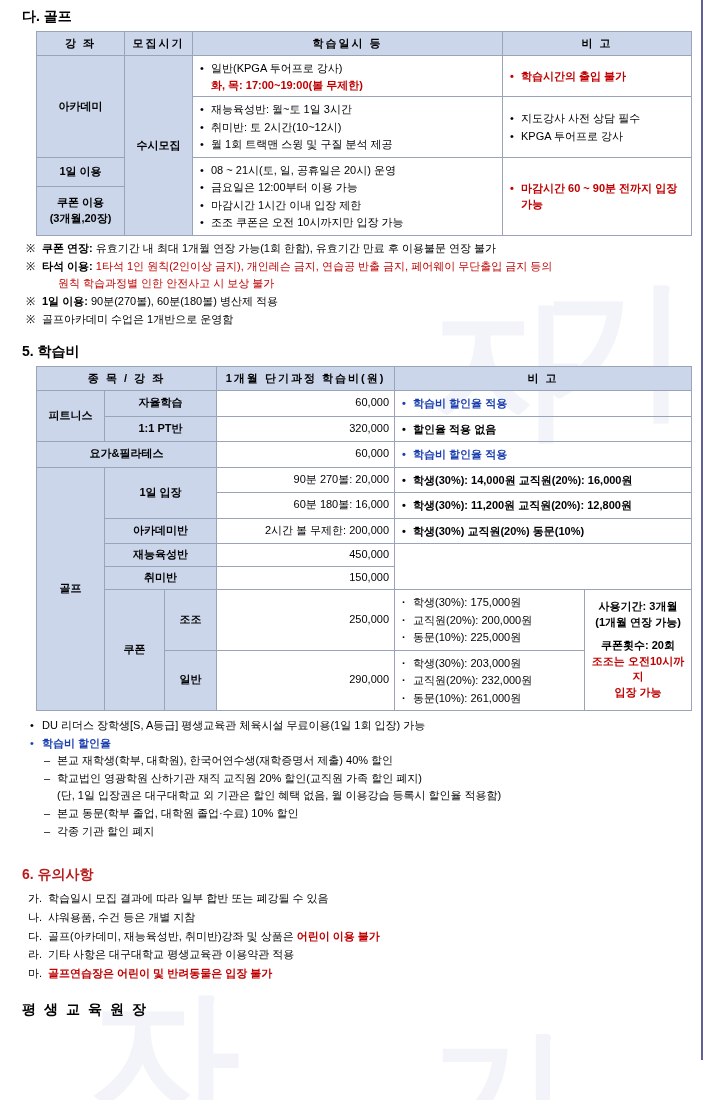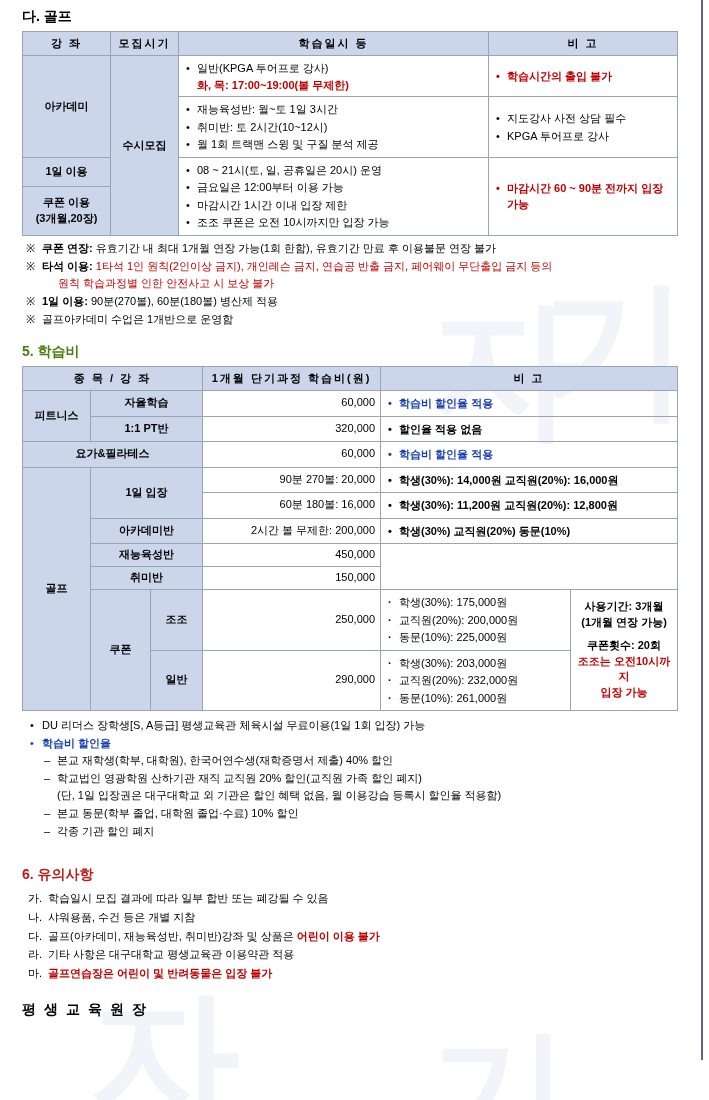--- a/index.html
+++ b/index.html
@@ -45,27 +45,27 @@
     color: #8fa0c8;
     white-space: nowrap;
   }
   .content { position: relative; z-index: 2; }
 
   h2.sec {
     font-size: 14px;
     font-weight: bold;
     margin: 0 0 5px 0;
   }
-  .sec-blue { color: #4d7c0f; }
+  .sec-blue { color: #000000; }
   .sec-red  { color: #b91c1c; }
 
   table.grid {
     border-collapse: collapse;
     width: 655px;
-    margin: 0 0 4px 0;
+    margin: 0 0 4px 14px;
     table-layout: fixed;
   }
   table.grid th, table.grid td {
     border: 1px solid #9aa4b8;
     padding: 3px 5px;
     vertical-align: middle;
     font-size: 11px;
     line-height: 1.45;
   }
   table.grid th {

